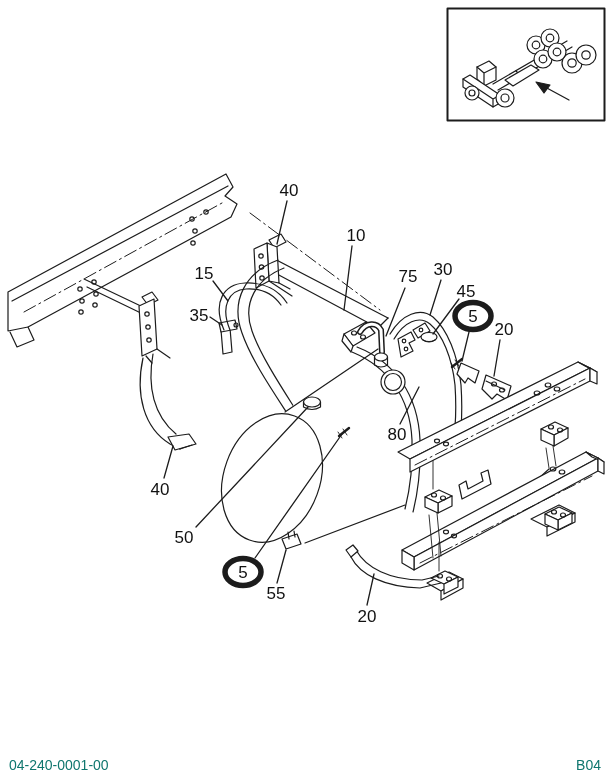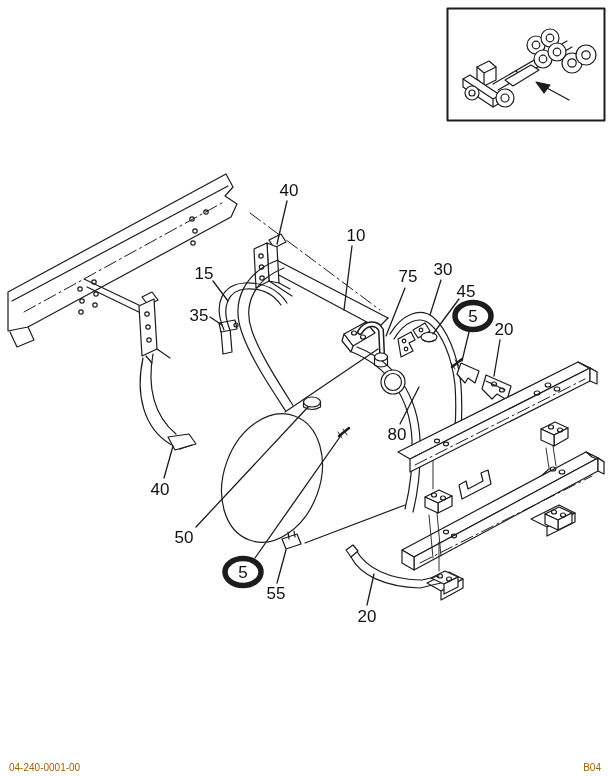--- a/index.html
+++ b/index.html
@@ -9,21 +9,21 @@
   svg path, svg line, svg ellipse, svg circle, svg rect{
       fill:none;stroke:#1c1c1c;stroke-width:1.2;stroke-linejoin:round;stroke-linecap:round;}
   .f{fill:#ffffff;}
   .dash{stroke-dasharray:13 4 2 4;stroke-width:1;}
   .thin{stroke-width:0.9;}
   .thick{stroke-width:2.4;}
   .lbl{font-family:"Liberation Sans",sans-serif;font-size:17px;fill:#111;
        text-anchor:middle;stroke:none;}
   .leader{stroke:#1c1c1c;stroke-width:1.3;}
   .hl-ring{fill:none;stroke-width:5.5;}
-  .footer{position:absolute;bottom:4px;font-size:10px;color:#a16207;}
+  .footer{position:absolute;bottom:4px;font-size:14px;color:#0f766e;}
   .footer.left{left:9px;}
   .footer.right{right:9px;margin-top:36px;}
 </style>
 </head>
 <body>
 
 <div class="stage">
 
 <svg width="610" height="777" viewBox="0 0 610 777">
 

